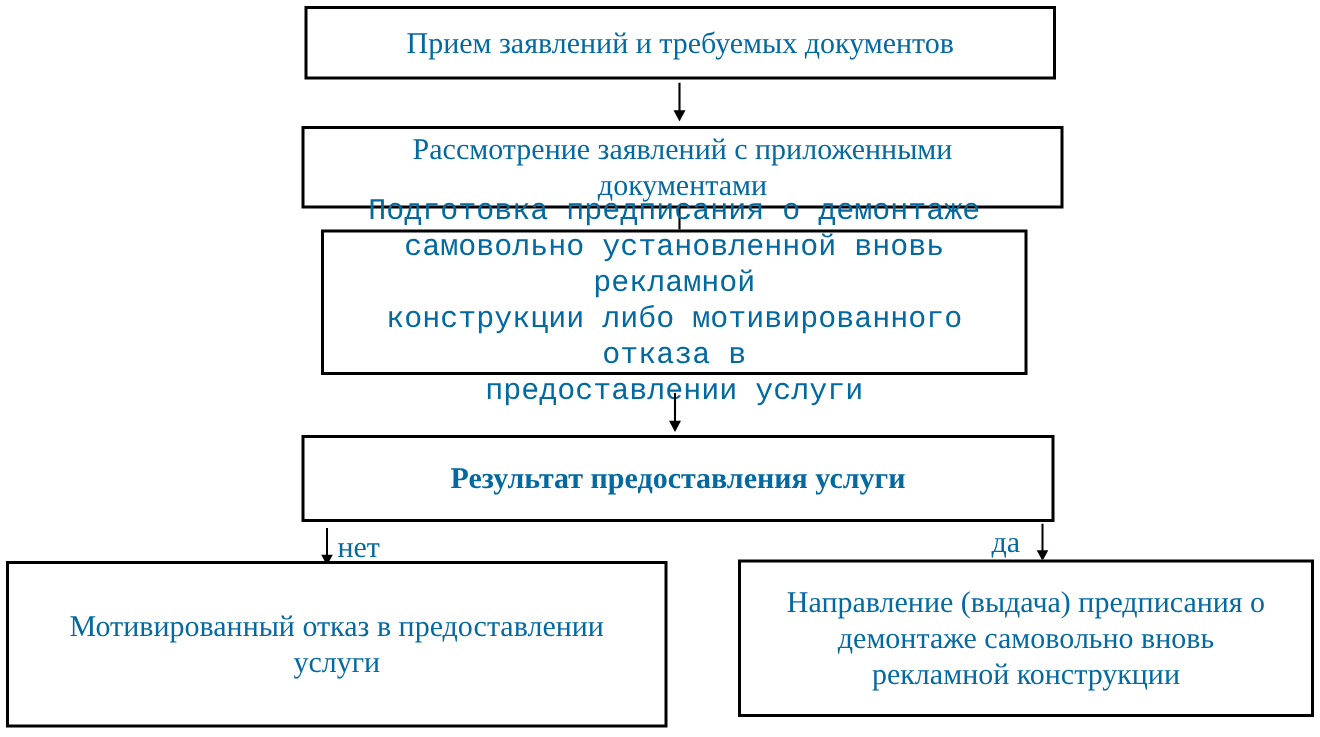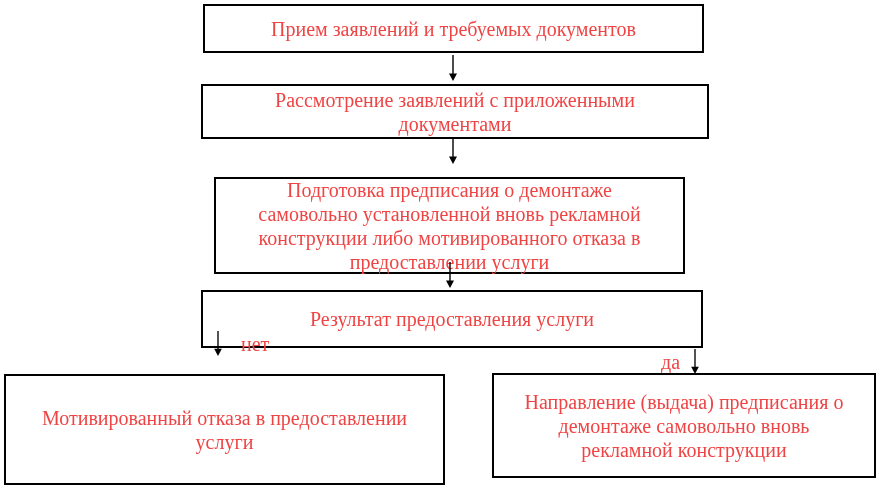--- a/index.html
+++ b/index.html
@@ -1,21 +1,21 @@
 <!DOCTYPE html>
 <html><head>
 <meta charset="utf-8">
 <style>
   html, body { margin: 0; padding: 0; background: #ffffff; }
   .canvas {
     position: relative;
     width: 880px;
     height: 491px;
     background: #ffffff;
-    color: #ef4444;
+    color: #0369a1;
     font-family: "Liberation Serif", serif;
     overflow: hidden;
   }
   .node {
     position: absolute;
     box-sizing: border-box;
     border: 2px solid #000000;
     background: #ffffff;
     display: flex;
     align-items: center;
@@ -24,39 +24,39 @@
   }
   .node-text {
     display: block;
     white-space: pre-line;
     font-size: 20px;
     line-height: 24px;
     padding: 0 6px;
   }
   .n1 { left: 203px; top: 4px;   width: 501px; height: 49px; }
   .n2 { left: 201px; top: 84px;  width: 508px; height: 55px; }
-  .n3 { left: 214px; top: 177px; width: 471px; height: 97px; }
-  .n4 { left: 201px; top: 290px; width: 502px; height: 58px; }
+  .n3 { left: 214px; top: 153px; width: 471px; height: 97px; font-family: Liberation Mono, monospace; }
+  .n4 { left: 201px; top: 290px; width: 502px; height: 58px; font-weight: bold; }
   .n5 { left: 4px;   top: 374px; width: 441px; height: 111px; }
   .n6 { left: 492px; top: 373px; width: 384px; height: 105px; }
 
   .arrow { position: absolute; width: 14px; height: 26px; }
   .a1 { left: 446px; top: 55px; }
   .a2 { left: 446px; top: 138px; }
   .a3 { left: 443px; top: 262px; }
 
   .branch {
     position: absolute;
     display: flex;
     align-items: center;
     font-size: 20px;
     line-height: 24px;
   }
   .branch svg { width: 14px; height: 25px; display: block; }
-  .bl-no  { left: 211px; top: 331px; gap: 16px; }
+  .bl-no  { left: 211px; top: 352px; }
   .bl-yes { left: 661px; top: 349px; gap: 8px; }
 </style>
 </head>
 <body>
 
 <div class="canvas">
 
   <div class="node n1">
     <span class="node-text">Прием заявлений и требуемых документов</span>
   </div>
@@ -102,21 +102,21 @@
 
   <div class="branch bl-yes">
     <span>да</span>
     <svg viewBox="0 0 14 26">
       <line x1="7" y1="0" x2="7" y2="19" stroke="#000000" stroke-width="1.4"></line>
       <polygon points="7,26 3,18.5 11,18.5" fill="#000000"></polygon>
     </svg>
   </div>
 
   <div class="node n5">
-    <span class="node-text">Мотивированный отказа в предоставлении
+    <span class="node-text">Мотивированный отказ в предоставлении
 услуги</span>
   </div>
 
   <div class="node n6">
     <span class="node-text">Направление (выдача) предписания о
 демонтаже самовольно вновь
 рекламной конструкции</span>
   </div>
 
 </div>

